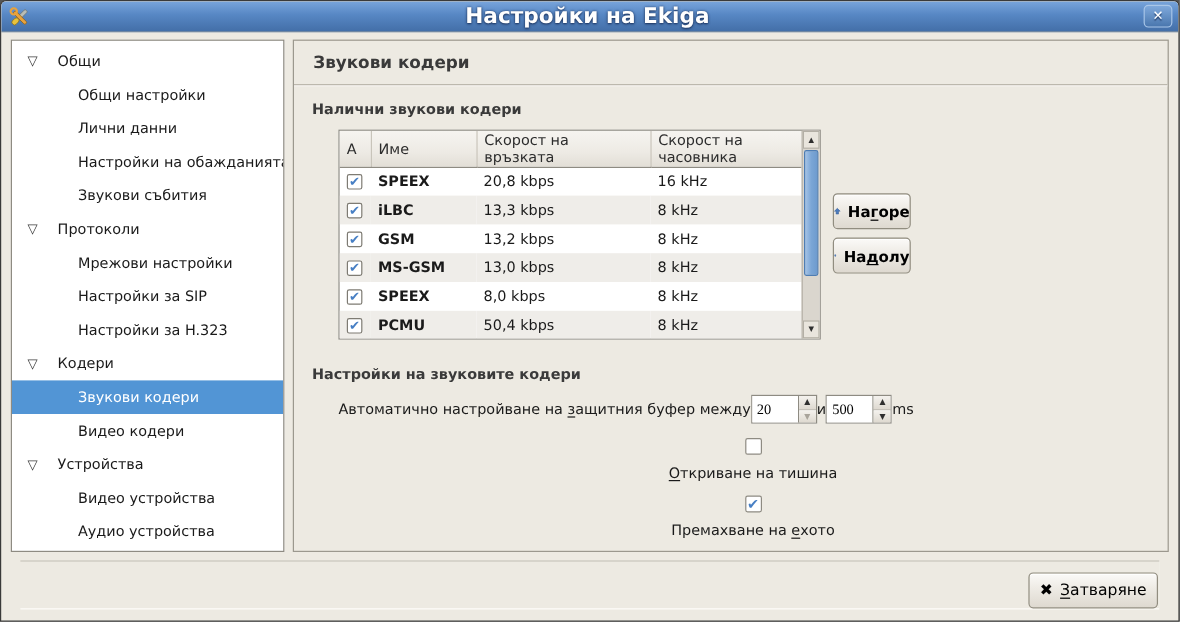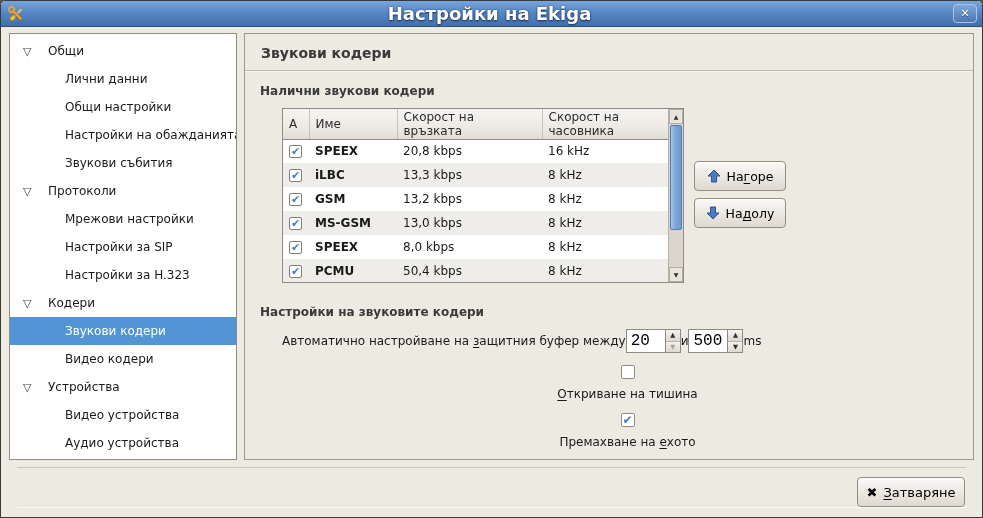--- a/index.html
+++ b/index.html
@@ -63,27 +63,27 @@
   .vs-up { top:0; } .vs-down { bottom:0; }
   .vs-thumb { position:absolute; left:1px; right:1px; top:16px; height:105px; border:1px solid #4D7DB4;
               border-radius:2px; background:linear-gradient(90deg,#A6C4E7,#7BA6D6 50%,#6E9BCE); }
 
   
   .updown { display:flex; flex-direction:column; gap:7px; margin-left:10px; margin-top:53px; }
   .btn { display:inline-flex; align-items:center; justify-content:center; gap:6px;
          border:1px solid #918D80; border-radius:4px; color:#000; font-size:12.5px;
          background:linear-gradient(180deg,#FBFAF8 0%,#EFECE6 40%,#DED9D0 100%);
          box-shadow:inset 0 1px 0 #fff; cursor:default; font-family:inherit; }
-  .updown .btn { width:92px; height:30px; }
+  .updown .btn { width:65px; height:30px;font-weight:bold; }
   .arrow-svg { width:14px; height:14px; }
 
   
   .jitter-row { display:flex; align-items:center; margin:10px 0 0 37px; }
   .spin { display:inline-flex; height:24px; border:1px solid #8E8B82; background:#fff; }
-  .spin input { width:38px; border:none; outline:none; font-family:Liberation Mono, monospace; font-size:16px; padding:4px 4px; }
+  .spin input { width:38px; border:none; outline:none; font-family:Liberation Serif, serif; font-size:12px; padding:4px 4px; }
   .spin-btns { display:flex; flex-direction:column; width:15px; border-left:1px solid #8E8B82; }
   .spin-b { flex:1; font-size:6.5px; line-height:10px; text-align:center; color:#2f2f2f;
             background:linear-gradient(180deg,#F4F2EE,#DED9D0); }
   .spin-b.up { border-bottom:1px solid #B8B4AA; }
   .spin-b.disabled { color:#A9A49B; }
 
   .check-row { display:flex; align-items:center; gap:8px; margin:12px 0 0 37px;flex-direction:column; }
   .scb { display:inline-block; width:14px; height:14px; border:1px solid #8E8B82; border-radius:2px;
          background:#fff; color:#477FC4; font-size:12px; line-height:12px; text-align:center; }
 
@@ -116,24 +116,24 @@
 
   <div class="content">
     <div class="panels">
 
       <div class="sidebar">
         <div class="tree-row parent">
           <span class="expander">▽</span>
           <span>Общи</span>
         </div>
         <div class="tree-row child">
+          <span>Общи настройки</span>
+        </div>
+        <div class="tree-row child">
           <span>Лични данни</span>
-        </div>
-        <div class="tree-row child">
-          <span>Общи настройки</span>
         </div>
         <div class="tree-row child">
           <span>Настройки на обажданията</span>
         </div>
         <div class="tree-row child">
           <span>Звукови събития</span>
         </div>
         <div class="tree-row parent">
           <span class="expander">▽</span>
           <span>Протоколи</span>

